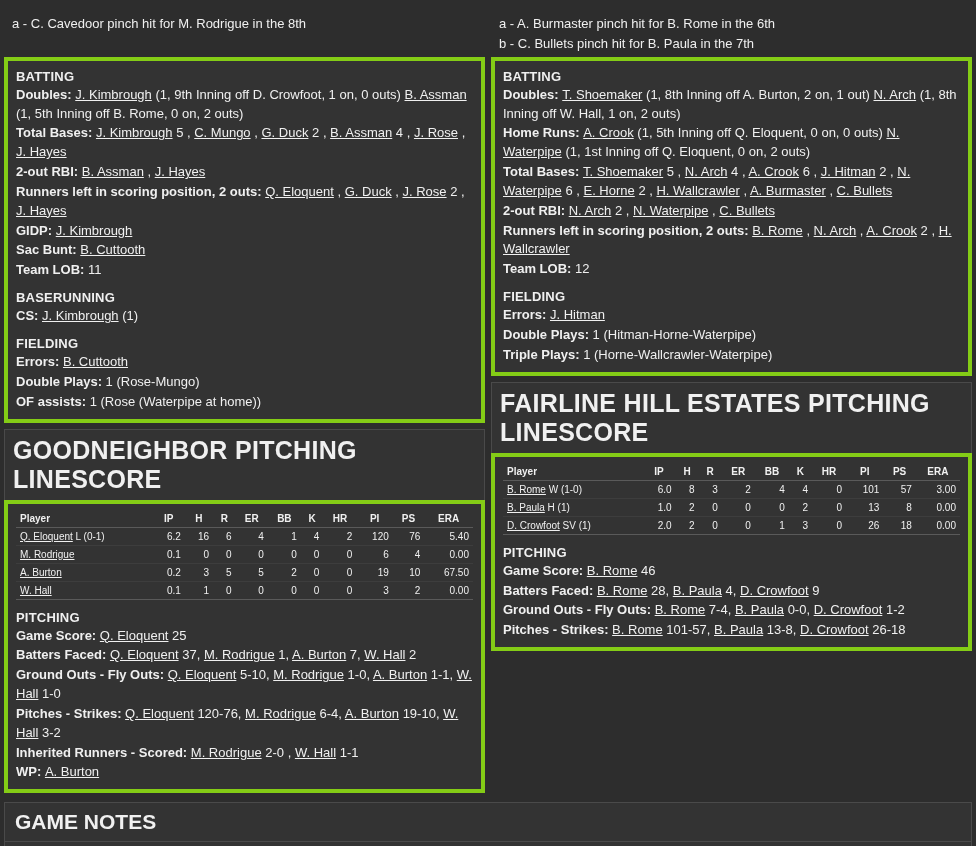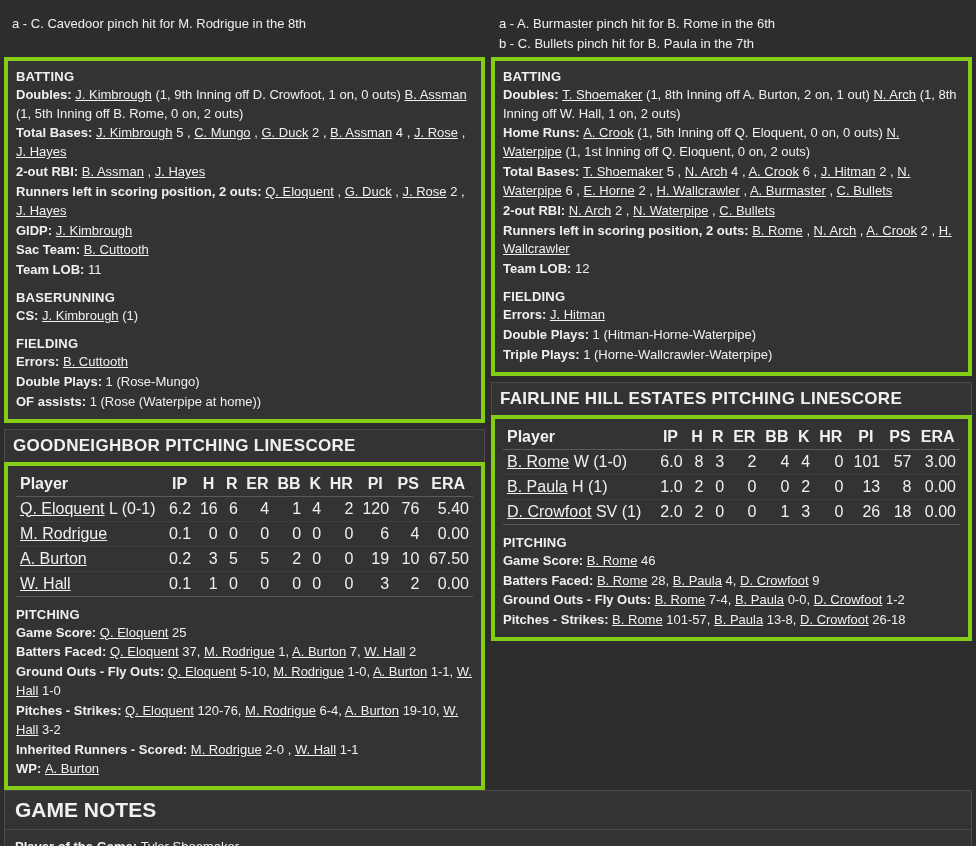--- a/index.html
+++ b/index.html
@@ -14,34 +14,34 @@
   .cols{display:flex;gap:6px;padding:0 4px;}
   .col{width:481px;}
   .panel{background:#333333;border:4px solid #84cc16;padding:6px 8px;box-sizing:border-box;}
   .footnote{padding:14px 8px 2px 8px;line-height:1.5;}
   .sect-title{font-weight:bold;margin:10px 0 2px 0;letter-spacing:.2px;}
   .sect-title.first{margin-top:2px;}
   .line{line-height:1.45;margin:1px 0;}
   .lbl{font-weight:bold;}
   .hdr{
     background:#333333;border:1px solid #4a4a4a;border-bottom:none;
-    font-size:17px;font-weight:bold;padding:6px 8px;letter-spacing:.3px;
-  }
-  table.ls{width:100%;border-collapse:collapse;font-size:16px;}
+    font-size:25px;font-weight:bold;padding:6px 8px;letter-spacing:.3px;
+  }
+  table.ls{width:100%;border-collapse:collapse;font-size:10px;}
   table.ls th{
     text-align:center;font-weight:bold;padding:3px 4px;border-bottom:1px solid #5a5a5a;
     white-space:nowrap;
   }
   table.ls th.name,table.ls td.name{text-align:left;}
   table.ls td{padding:3px 4px;text-align:right;border-bottom:1px solid #3d3d3d;white-space:nowrap;}
   table.ls tr:last-child td{border-bottom:1px solid #5a5a5a;}
   .pitch-block{padding-top:8px;}
   .notes-hdr{
     background:#333333;border:1px solid #4a4a4a;border-bottom:none;
-    font-size:21px;font-weight:bold;padding:7px 10px;margin-top:0;
+    font-size:21px;font-weight:bold;padding:7px 10px;margin-top:9px;
   }
   .notes-body{background:#333333;border:1px solid #4a4a4a;padding:6px 10px 10px 10px;}
   .notes-body .line{line-height:1.55;}
   .spacer{height:6px;}
   .panel-tall{min-height:300px;}
 </style>
 </head>
 <body>
 
 <div class="cols">
@@ -62,21 +62,21 @@
 
   <div class="col">
     <div class="panel panel-tall">
       <div class="sect-title first">BATTING</div>
       <div>
           <div class="line"><span class="lbl">Doubles: </span><a class="pl">J. Kimbrough</a><span> (1, 9th Inning off D. Crowfoot, 1 on, 0 outs) </span><a class="pl">B. Assman</a><span> (1, 5th Inning off B. Rome, 0 on, 2 outs)</span></div>
           <div class="line"><span class="lbl">Total Bases: </span><a class="pl">J. Kimbrough</a><span> 5 , </span><a class="pl">C. Mungo</a><span> , </span><a class="pl">G. Duck</a><span> 2 , </span><a class="pl">B. Assman</a><span> 4 , </span><a class="pl">J. Rose</a><span> , </span><a class="pl">J. Hayes</a></div>
           <div class="line"><span class="lbl">2-out RBI: </span><a class="pl">B. Assman</a><span> , </span><a class="pl">J. Hayes</a></div>
           <div class="line"><span class="lbl">Runners left in scoring position, 2 outs: </span><a class="pl">Q. Eloquent</a><span> , </span><a class="pl">G. Duck</a><span> , </span><a class="pl">J. Rose</a><span> 2 , </span><a class="pl">J. Hayes</a></div>
           <div class="line"><span class="lbl">GIDP: </span><a class="pl">J. Kimbrough</a></div>
-          <div class="line"><span class="lbl">Sac Team: </span><a class="pl">B. Cuttooth</a></div>
+          <div class="line"><span class="lbl">Sac Bunt: </span><a class="pl">B. Cuttooth</a></div>
           <div class="line"><span class="lbl">Team LOB: </span><span> 11</span></div>
         </div>
 
       <div class="sect-title">BASERUNNING</div>
       <div>
           <div class="line"><span class="lbl">CS: </span><a class="pl">J. Kimbrough</a><span> (1)</span></div>
         </div>
 
       <div class="sect-title">FIELDING</div>
       <div>

